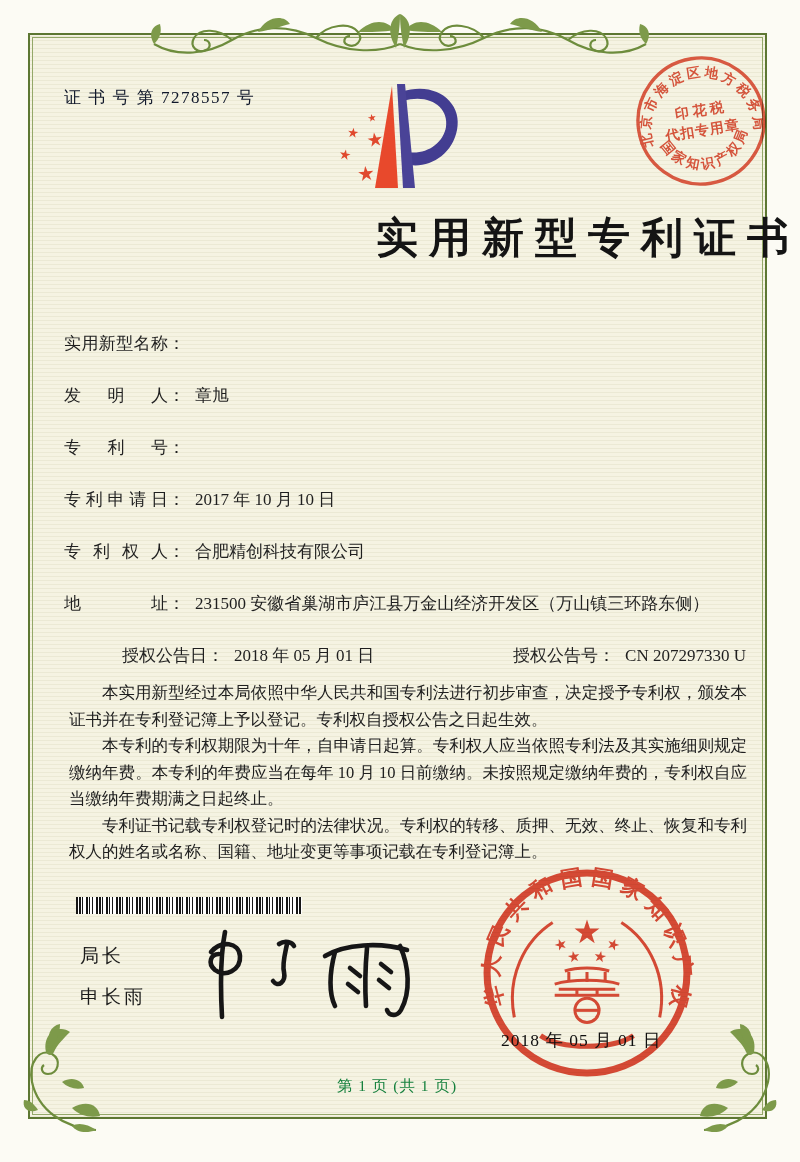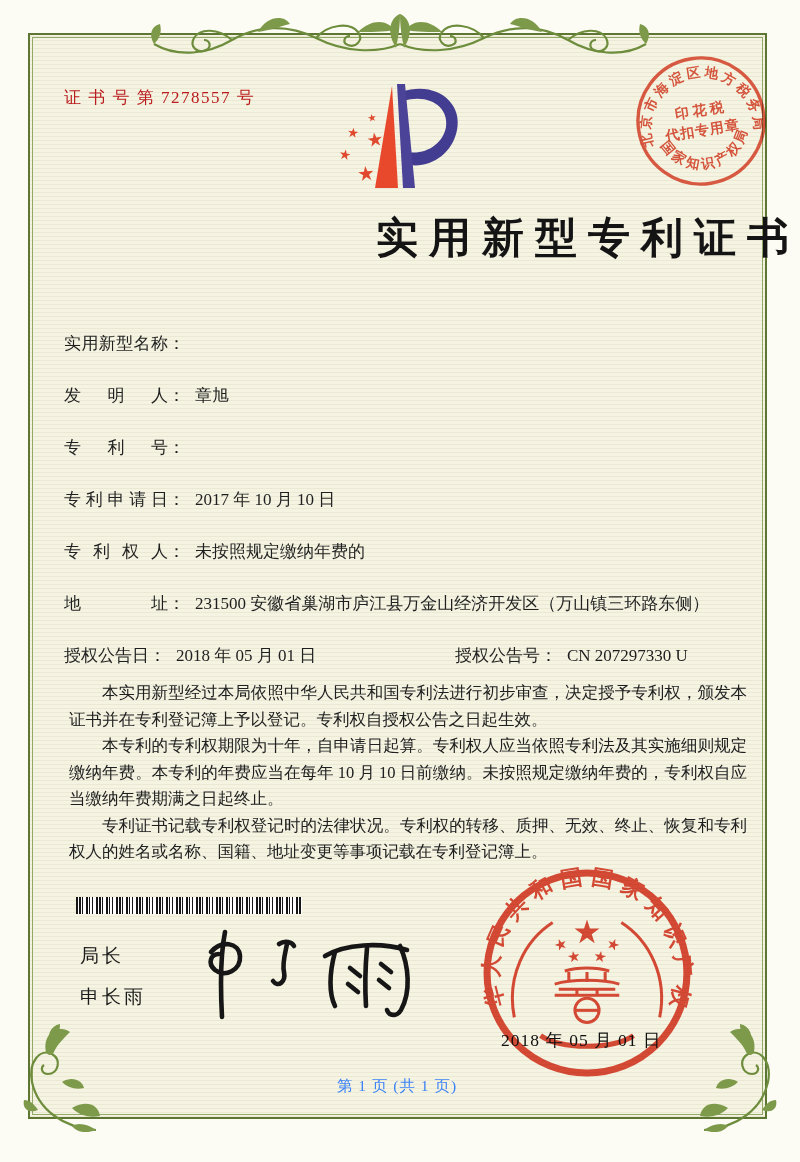--- a/index.html
+++ b/index.html
@@ -10,41 +10,41 @@
     color:#1f1f1f;
   }
   
   .sheet{
     position:absolute;left:28px;top:33px;width:739px;height:1086px;
     background:repeating-linear-gradient(180deg,#f5f3e2 0px,#f5f3e2 3px,#ebe9d4 3px,#ebe9d4 4px);
   }
   .frame{position:absolute;inset:0;border:2px solid #5d7732;}
   .frame::before{content:"";position:absolute;inset:2px;border:1px solid #94a868;}
 
-  .cert-no{position:absolute;left:64px;top:86px;font-size:17px;letter-spacing:1.5px;color:#b91c1c;}
+  .cert-no{position:absolute;left:64px;top:86px;font-size:17px;letter-spacing:1.5px;color:#0f172a;}
 
   .logo{position:absolute;left:335px;top:76px;width:132px;height:118px;}
 
   .tax-stamp{position:absolute;left:633px;top:53px;width:136px;height:136px;transform:rotate(-9deg);mix-blend-mode:multiply;opacity:.92;}
 
   .title{
     position:absolute;left:0;right:0;top:210px;text-align:right;
     font-size:42px;font-weight:700;letter-spacing:11px;text-indent:11px;color:#141414;
   }
 
   .fields{position:absolute;left:64px;top:331px;width:682px;font-size:17px;}
   .frow{display:flex;line-height:26px;margin-bottom:26px;}
   .lbl{
     display:inline-block;width:104px;flex:0 0 104px;
     text-align:justify;text-align-last:justify;text-justify:inter-character;
   }
   .colon{flex:0 0 auto;}
   .val{flex:1;margin-left:10px;}
   .frow.address{margin-bottom:0;justify-content:space-between;}
-  .grant{display:flex;line-height:26px;margin-top:26px;font-size:17px;}
+  .grant{display:flex;line-height:26px;margin-top:26px;font-size:17px;justify-content:flex-end;}
   .gpair{display:flex;}
   .gpair .lbl{width:auto;flex:0 0 auto;text-align-last:auto;}
   .gpair.first{width:391px;flex:0 0 391px;}
 
   .paras{
     position:absolute;left:69px;top:680px;width:678px;
     font-size:16.5px;line-height:26.5px;text-align:justify;color:#202020;
   }
   .paras p{margin:0;text-indent:2em;}
 
@@ -58,21 +58,21 @@
 
   .director{position:absolute;left:80px;top:944px;font-family:"Liberation Sans","DejaVu Sans",sans-serif;
     font-size:19px;letter-spacing:3px;color:#1a1a1a;line-height:24px;}
   .director .name{margin-top:17px;}
 
   .signature{position:absolute;left:195px;top:918px;width:238px;height:108px;}
 
   .office-seal{position:absolute;left:480px;top:866px;width:214px;height:214px;mix-blend-mode:multiply;opacity:.95;}
   .seal-date{position:absolute;left:501px;top:1028px;font-size:17.5px;letter-spacing:1px;color:#101010;}
 
-  .footer{position:absolute;left:0;right:6px;top:1076px;text-align:center;font-size:15.5px;letter-spacing:1px;color:#3b82f6;}
+  .footer{position:absolute;left:0;right:6px;top:1076px;text-align:center;font-size:15.5px;letter-spacing:1px;color:#15803d;}
 
   .top-band{position:absolute;left:148px;top:4px;width:504px;height:56px;}
   .corner{position:absolute;width:84px;height:112px;}
   .corner.bl{left:16px;top:1022px;}
   .corner.br{left:700px;top:1022px;transform:scaleX(-1);}
 </style>
 </head>
 <body>
 
 <svg width="0" height="0" style="position:absolute">
@@ -170,21 +170,21 @@
       <span class="colon">：</span>
   </div>
   <div class="frow">
     <span class="lbl">专利申请日</span>
       <span class="colon">：</span>
     <span class="val">2017 年 10 月 10 日</span>
   </div>
   <div class="frow">
     <span class="lbl">专 利 权 人</span>
       <span class="colon">：</span>
-    <span class="val">未按照规定缴纳年费的</span>
+    <span class="val">合肥精创科技有限公司</span>
   </div>
   <div class="frow address">
     <span class="lbl">地 址</span>
       <span class="colon">：</span>
     <span class="val">231500 安徽省巢湖市庐江县万金山经济开发区（万山镇三环路东侧）</span>
   </div>
   <div class="grant">
     <span class="gpair first">
       <span class="lbl">授权公告日</span>
         <span class="colon">：</span>

